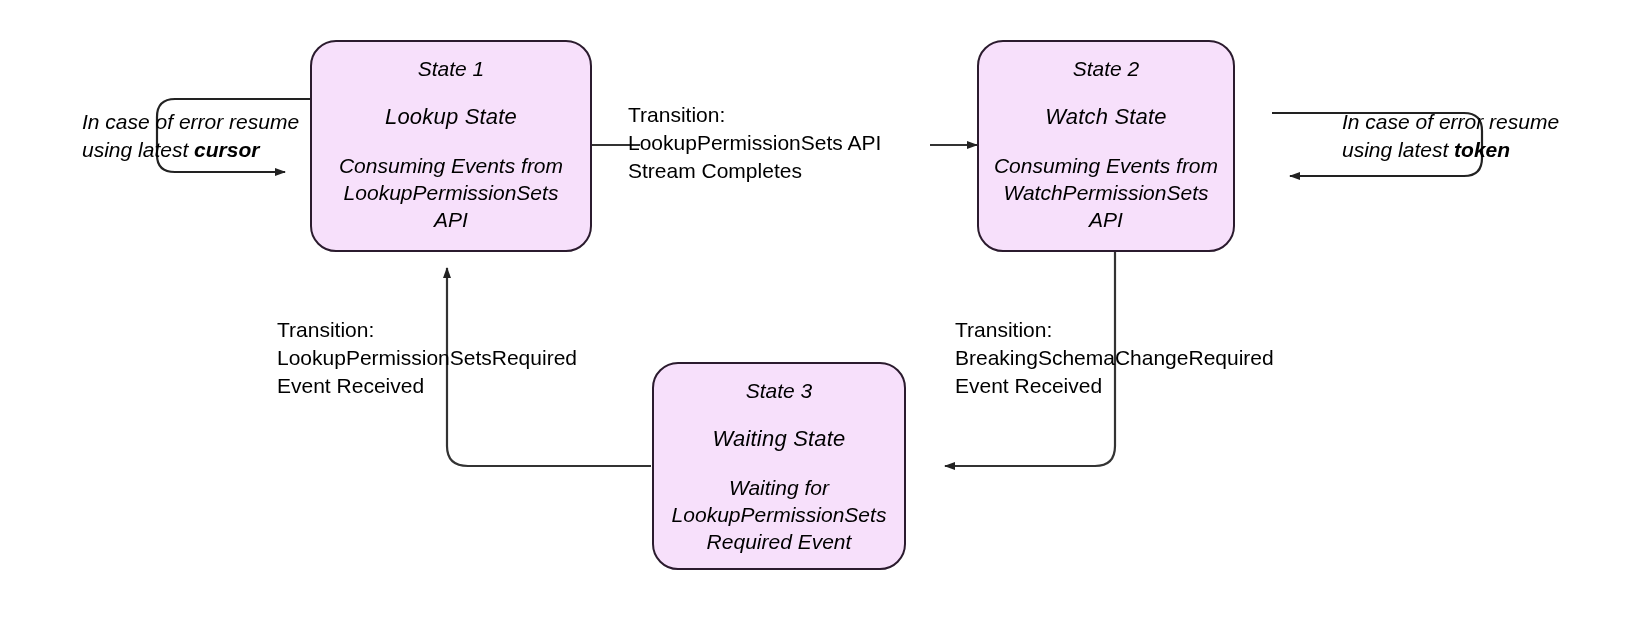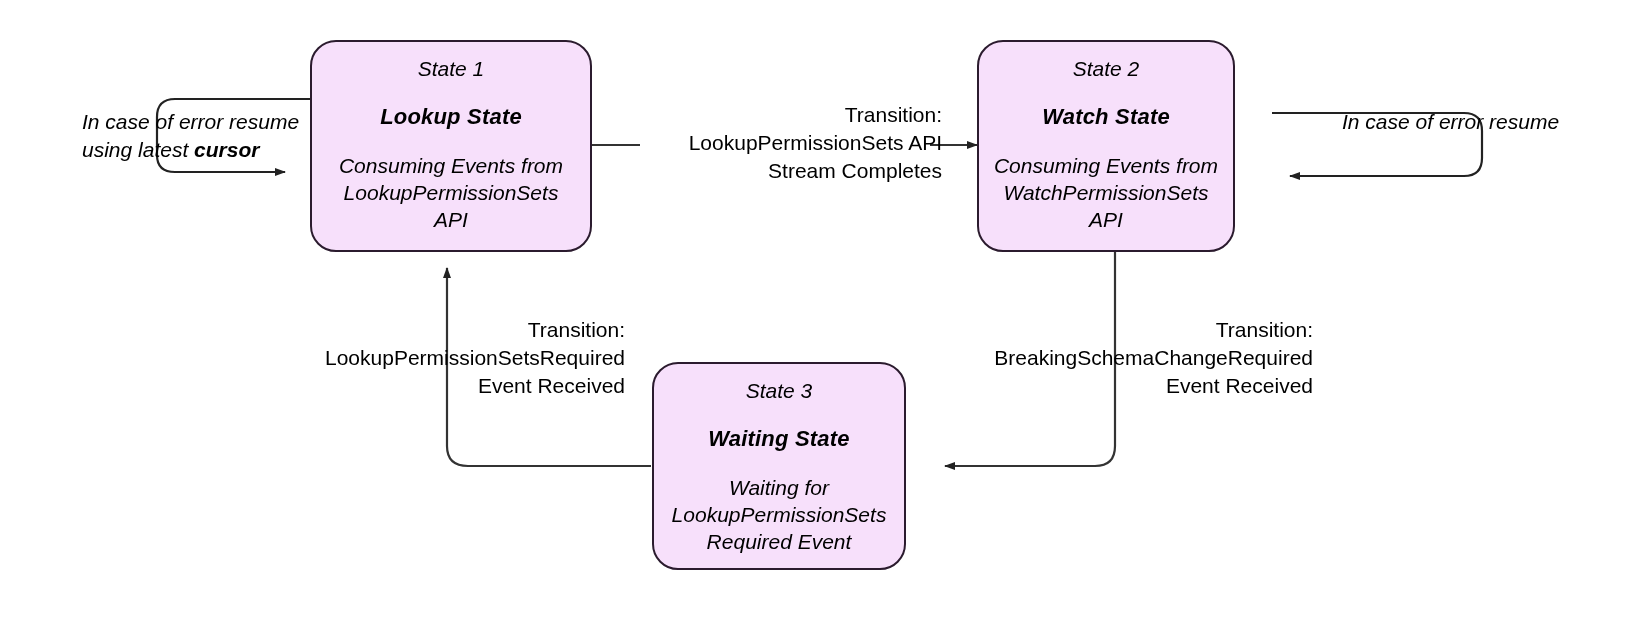--- a/index.html
+++ b/index.html
@@ -35,40 +35,40 @@
     color: #000000;
   }
   .state-id {
     font-style: italic;
     font-size: 21px;
     line-height: 26px;
     margin-top: 14px;
   }
   .state-title {
     font-style: italic;
-    font-weight: bold;
+    font-weight: normal;
     font-size: 22px;
     line-height: 26px;
     margin-top: 22px;
     letter-spacing: 0.2px;
   }
   .state-desc {
     font-style: italic;
     font-size: 21px;
     line-height: 27px;
     margin-top: 22px;
     padding: 0 6px;
     white-space: pre-line;
   }
   .edge-label {
     position: absolute;
     font-size: 21px;
     line-height: 28px;
     color: #000000;
-    text-align: right;
+    text-align: left;
     white-space: pre-line;
     background: transparent;
   }
   .loop-note {
     position: absolute;
     font-style: italic;
     font-size: 21px;
     line-height: 28px;
     color: #000000;
     white-space: nowrap;
@@ -154,15 +154,16 @@
 LookupPermissionSetsRequired
 Event Received</div>
 
   <div class="loop-note note-left" style="left:37px; top:108px;">
     <div>In case of error resume</div>
     <div><span>using latest </span><b>cursor</b></div>
   </div>
 
   <div class="loop-note note-right" style="left:1297px; top:108px;">
     <div>In case of error resume</div>
+    <div><span>using latest </span><b>token</b></div>
   </div>
 
 </div>
 
 </body></html>

